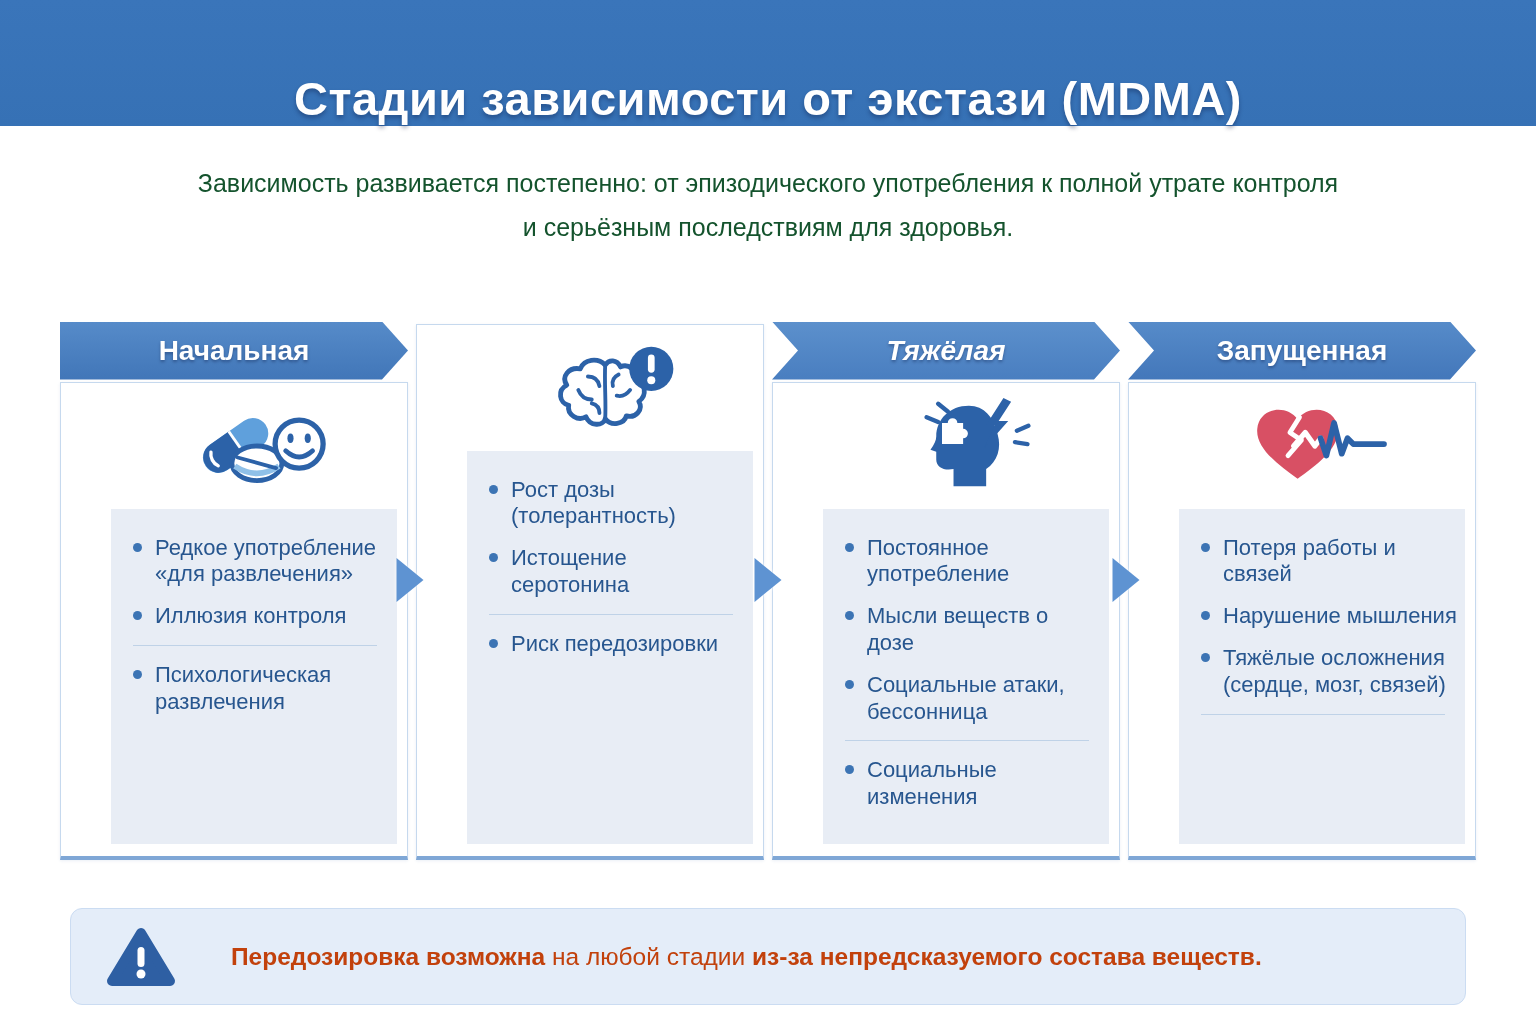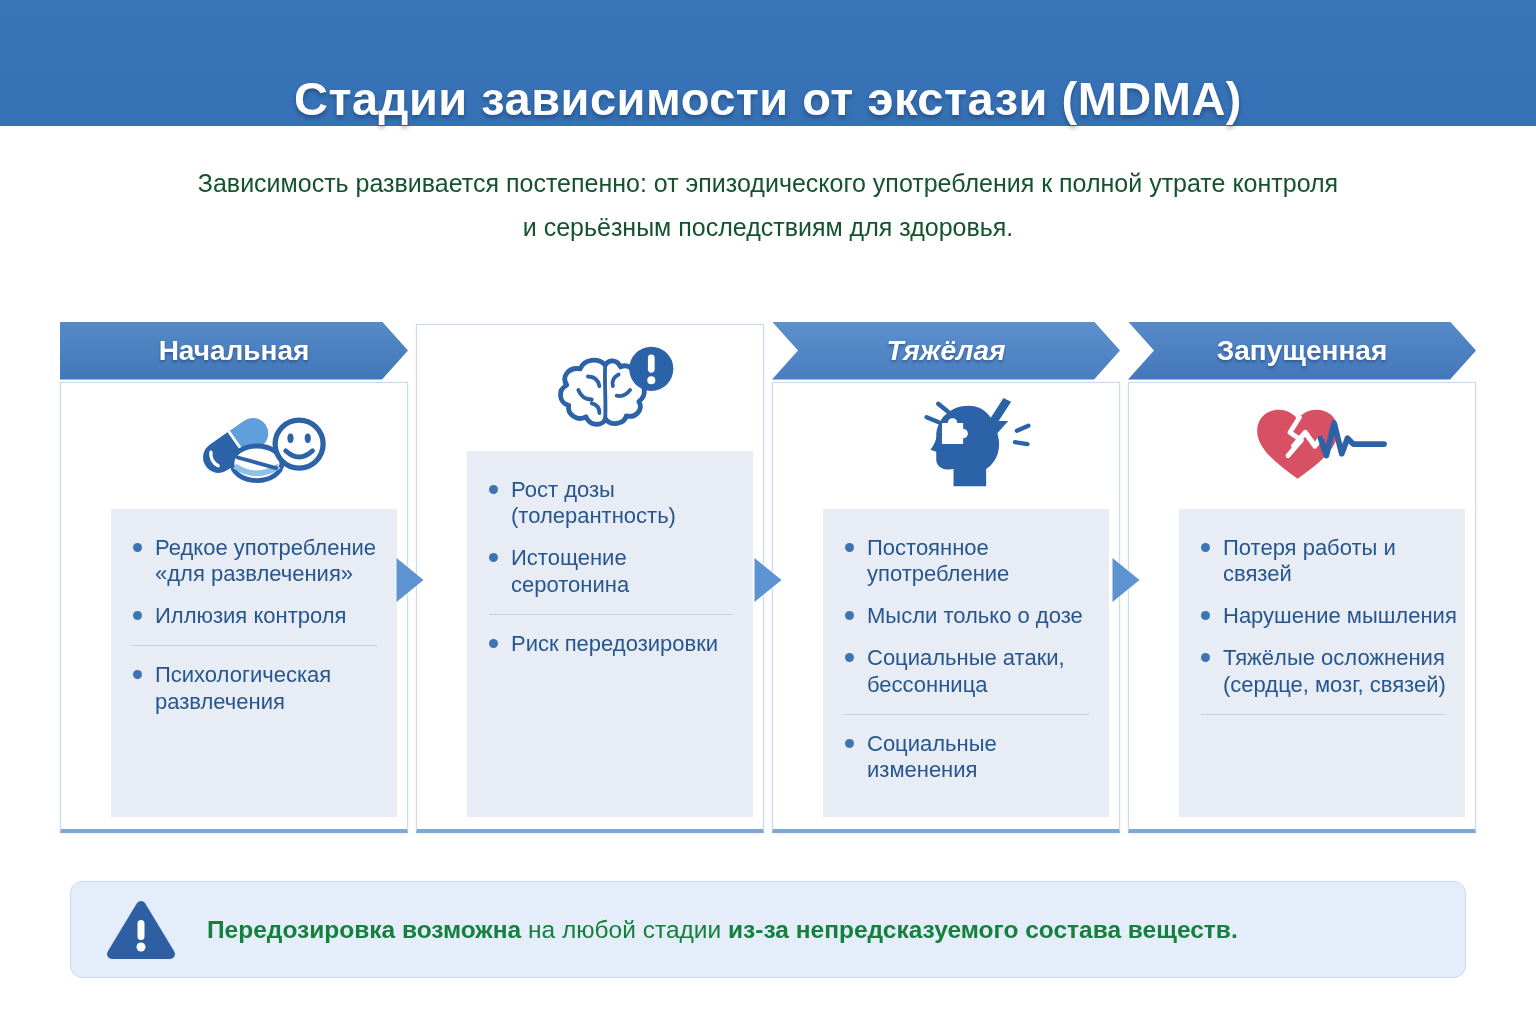--- a/index.html
+++ b/index.html
@@ -46,21 +46,21 @@
     border-top:22px solid transparent; border-bottom:22px solid transparent;
     border-left:27px solid #5E93D2; transform:translateX(-50%);
     filter:drop-shadow(0 0 2px rgba(255,255,255,.9)); }
   .c1 { left:calc(25% - 4px); } .c2 { left:50%; } .c3 { left:calc(75% + 4px); }
 
   
   .warning { margin:48px 70px 0; height:97px; background:#E4EDF9;
     border:1px solid #CBDCF2; border-radius:12px; display:flex; align-items:center;
     padding:0 34px; gap:30px; }
   .warning svg { flex:0 0 72px; height:66px; }
-  .warning-text { color:#15803d; font-size:24.5px; }
+  .warning-text { color:#c2410c; font-size:24.5px;margin-left:24px; }
   .warning-text b { font-weight:bold; }
 
   
   .logo { margin:36px 0 0 100px; display:inline-block; font-size:52px; font-weight:800;
     letter-spacing:1px; background:linear-gradient(100deg,#2B6FC0 0%,#1F5AA8 35%,#3E9BE0 70%,#56B6F0 100%);
     -webkit-background-clip:text; background-clip:text; color:transparent; }
 </style>
 </head>
 <body>
 
@@ -153,21 +153,21 @@
           <path d="M46,6 l10,8 M34,20 l12,5 M128,34 l12,-5 M126,46 l13,2" stroke="#2C62A8" stroke-width="4.5" stroke-linecap="round"></path>
         </svg>
       </div>
       <div class="panel">
         <div class="item">
             <span class="dot"></span>
             <span>Постоянное употребление</span>
           </div>
         <div class="item">
             <span class="dot"></span>
-            <span>Мысли только о дозе</span>
+            <span>Мысли веществ о дозе</span>
           </div>
         <div class="item">
             <span class="dot"></span>
             <span>Социальные атаки, бессонница</span>
           </div>
         <div class="divider"></div>
         <div class="item">
             <span class="dot"></span>
             <span>Социальные изменения</span>
           </div>

